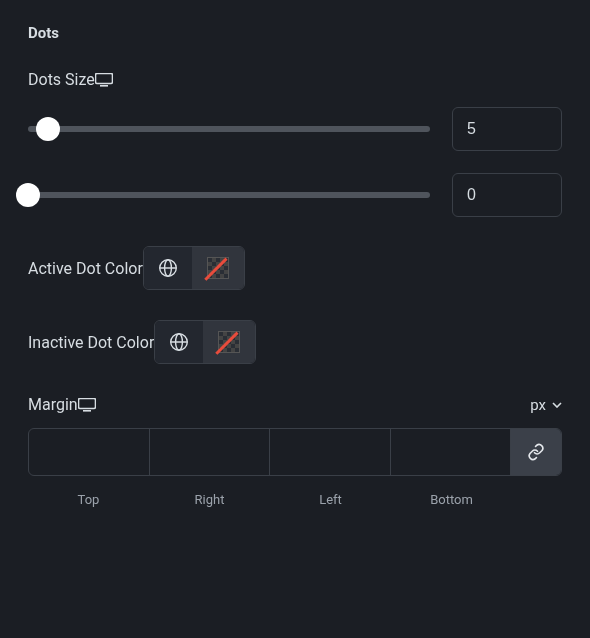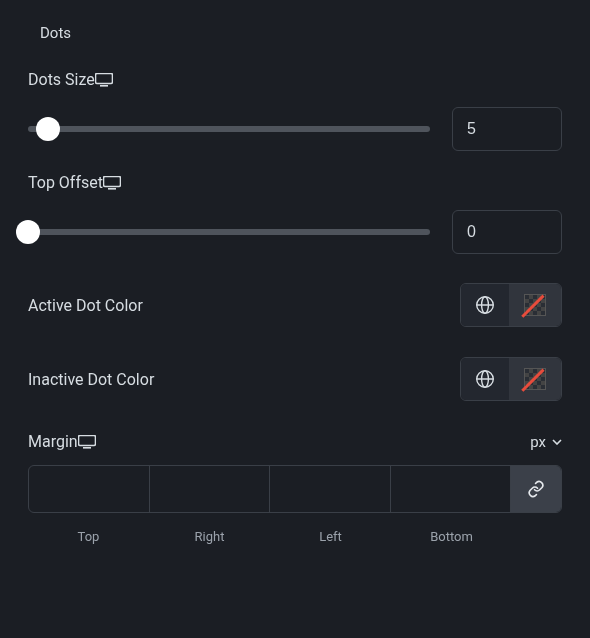--- a/index.html
+++ b/index.html
@@ -6,25 +6,24 @@
   body {
     background: #1b1e24;
     color: #d7dde2;
     font-family: -apple-system, BlinkMacSystemFont, "Segoe UI", Roboto, Arial, sans-serif;
     font-size: 14px;
     width: 590px;
     height: 638px;
     padding: 24px 28px;
   }
   .section-title {
-    font-weight: 400;
+    font-weight: 700;
     font-size: 15px;
     margin-bottom: 28px;
     color: #d7dde2;
-    margin-left: 12px;
   }
   .row { margin-bottom: 22px; }
   .label-line {
     display: flex;
     align-items: center;
     margin-bottom: 18px;
     font-size: 16px;
   }
   .slider-row {
     display: flex;
@@ -55,21 +54,21 @@
     border: 1px solid #3a3f47;
     border-radius: 6px;
     color: #d7dde2;
     font-size: 16px;
     padding: 0 14px;
     outline: none;
   }
   .color-row {
     display: flex;
     align-items: center;
-    justify-content: space-between;
+    justify-content: flex-start;
     height: 46px;
     margin-top: 28px;
     margin-bottom: 18px;
   }
   .color-label { font-size: 16px; }
   .color-controls {
     display: flex;
     border: 1px solid #3a3f47;
     border-radius: 6px;
     overflow: hidden;
@@ -187,29 +186,20 @@
   <div class="slider-row">
     <div class="slider-wrap">
       <div class="track"></div>
       <div class="thumb" style="left:5%"></div>
     </div>
     <input class="num-input" value="5" style="">
   </div>
 </div>
 
 <div class="row">
-  <div class="label-line">
-    <span>Top Offset</span>
-    <span>
-      <svg width="18" height="14" viewBox="0 0 18 14">
-          <rect x="0.5" y="0.5" width="17" height="10" rx="1.5" fill="none" stroke="#d7dde2" stroke-width="1.6"></rect>
-          <rect x="5" y="12" width="8" height="1.6" fill="#d7dde2"></rect>
-        </svg>
-    </span>
-  </div>
   <div class="slider-row">
     <div class="slider-wrap">
       <div class="track"></div>
       <div class="thumb" style="left:0%"></div>
     </div>
     <input class="num-input" value="0" style="">
   </div>
 </div>
 
 <div class="color-row">

